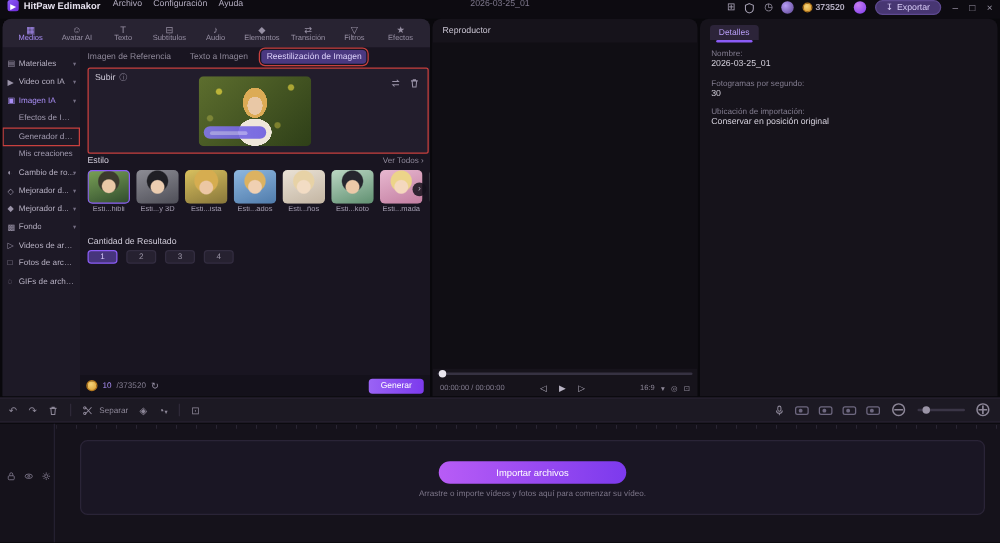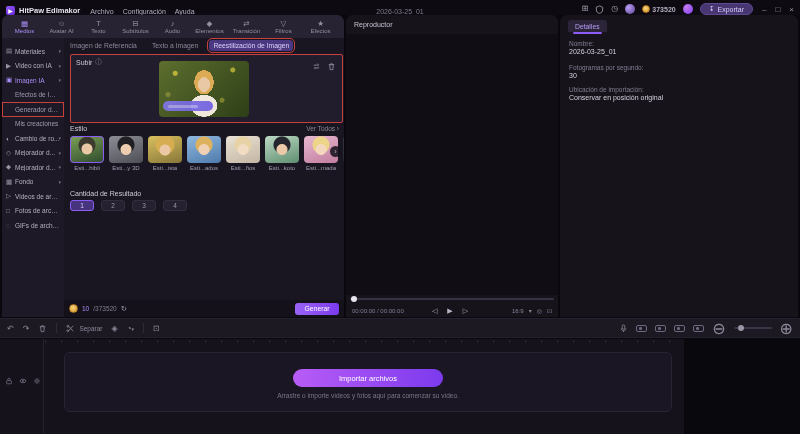--- a/index.html
+++ b/index.html
@@ -2,21 +2,21 @@
 <html><head>
 <meta charset="utf-8">
 <style>
   html,body{margin:0;padding:0;width:800px;height:434px;overflow:hidden;background:#09080c;
     font-family:"Liberation Sans",sans-serif;-webkit-user-select:none;}
   *{box-sizing:border-box;}
   #app{position:relative;width:800px;height:434px;color:#d6d2de;}
 
   
   .titlebar{position:absolute;left:0;top:0;width:800px;height:15px;background:#0d0b11;
-    display:flex;align-items:flex-end;padding:0 6px;font-size:7px;color:#b3adc0;}
+    display:flex;align-items:flex-start;padding:0 6px;font-size:7px;color:#b3adc0;}
   .logo{width:9px;height:9px;border-radius:2px;background:linear-gradient(135deg,#8b5cf6,#6d28d9);
     color:#fff;font-size:6px;display:inline-flex;align-items:center;justify-content:center;margin-right:4px;}
   .appname{font-weight:bold;color:#e6e2ee;margin-right:10px;font-size:7.5px;}
   .menu{margin-right:9px;}
   .tb-center{position:absolute;left:0;right:0;text-align:center;color:#7e788c;font-size:7px;pointer-events:none;}
   .tb-right{margin-left:auto;display:flex;align-items:center;gap:7px;}
   .tbi{font-size:8px;color:#a9a3b6;line-height:1;}
   .avatar{width:10px;height:10px;border-radius:50%;background:radial-gradient(circle at 35% 35%,#b79df5,#5b4391);display:inline-block;}
   .coin-chip{display:flex;align-items:center;gap:2px;}
   .coin{width:8px;height:8px;border-radius:50%;background:radial-gradient(circle at 40% 35%,#f5d37a,#d89a2e);
@@ -126,21 +126,21 @@
   .tt-left{display:flex;align-items:center;gap:9px;font-size:8px;}
   .tt-sep-label{font-size:6.5px;color:#8d8798;margin-left:-5px;}
   .tdiv{width:1px;height:10px;background:#2e2938;}
   .tt-right{margin-left:auto;display:flex;align-items:center;gap:8px;}
   .pill-ic{width:11px;height:7px;border:1px solid #6e6880;border-radius:2px;position:relative;}
   .pill-ic::after{content:"";position:absolute;left:2px;top:1.5px;width:2.5px;height:2.5px;border-radius:50%;background:#6e6880;}
   .zslider{width:38px;height:2px;background:#3a3546;border-radius:1px;position:relative;}
   .zknob{position:absolute;left:4px;top:-2px;width:6px;height:6px;border-radius:50%;background:#9a94a6;}
 
   
-  .timeline{position:absolute;left:0;top:339px;width:684px;height:95px;background:#15121b;}
+  .timeline{position:absolute;left:0;top:339px;width:800px;height:95px;background:#15121b;}
   .ruler{position:absolute;left:45px;right:0;top:1px;height:3px;
     background:repeating-linear-gradient(90deg,#2a2533 0 1px,transparent 1px 16px);}
   .theader{position:absolute;left:0;top:0;width:44px;height:95px;border-right:1px solid #242030;}
   .theader-icons{position:absolute;left:5px;top:38px;display:flex;gap:6px;color:#7a7488;}
   .importbox{position:absolute;left:64px;right:12px;top:13px;height:60px;background:#1a1624;
     border:1px solid #2a2437;border-radius:6px;text-align:center;}
   .importbtn{margin-top:16px;width:150px;height:18px;background:linear-gradient(90deg,#b85cf6,#7c3aed);
     border:none;border-radius:9px;color:#fff;font-size:7.5px;font-family:inherit;}
   .importhint{margin-top:5px;font-size:6.5px;color:#7d7689;}
 

